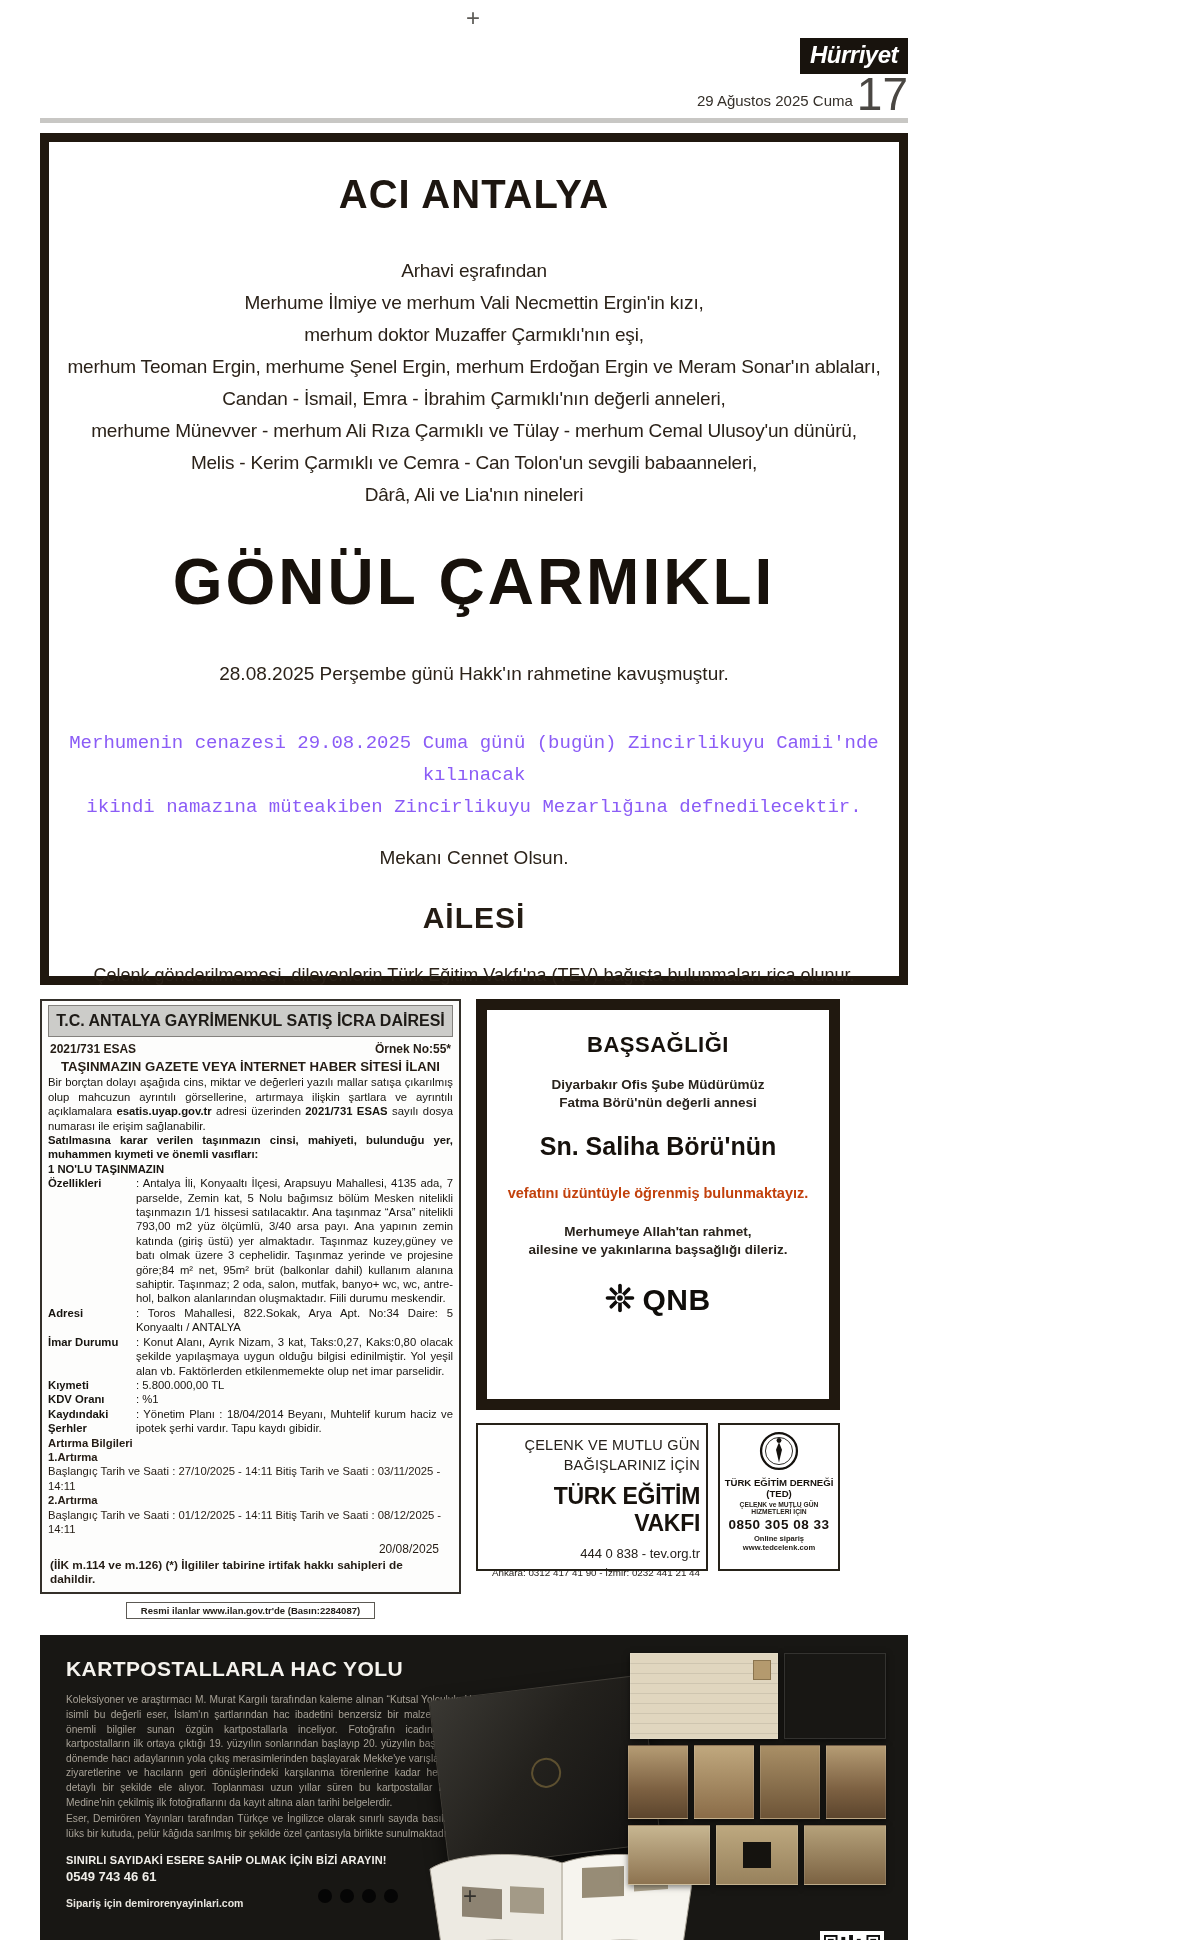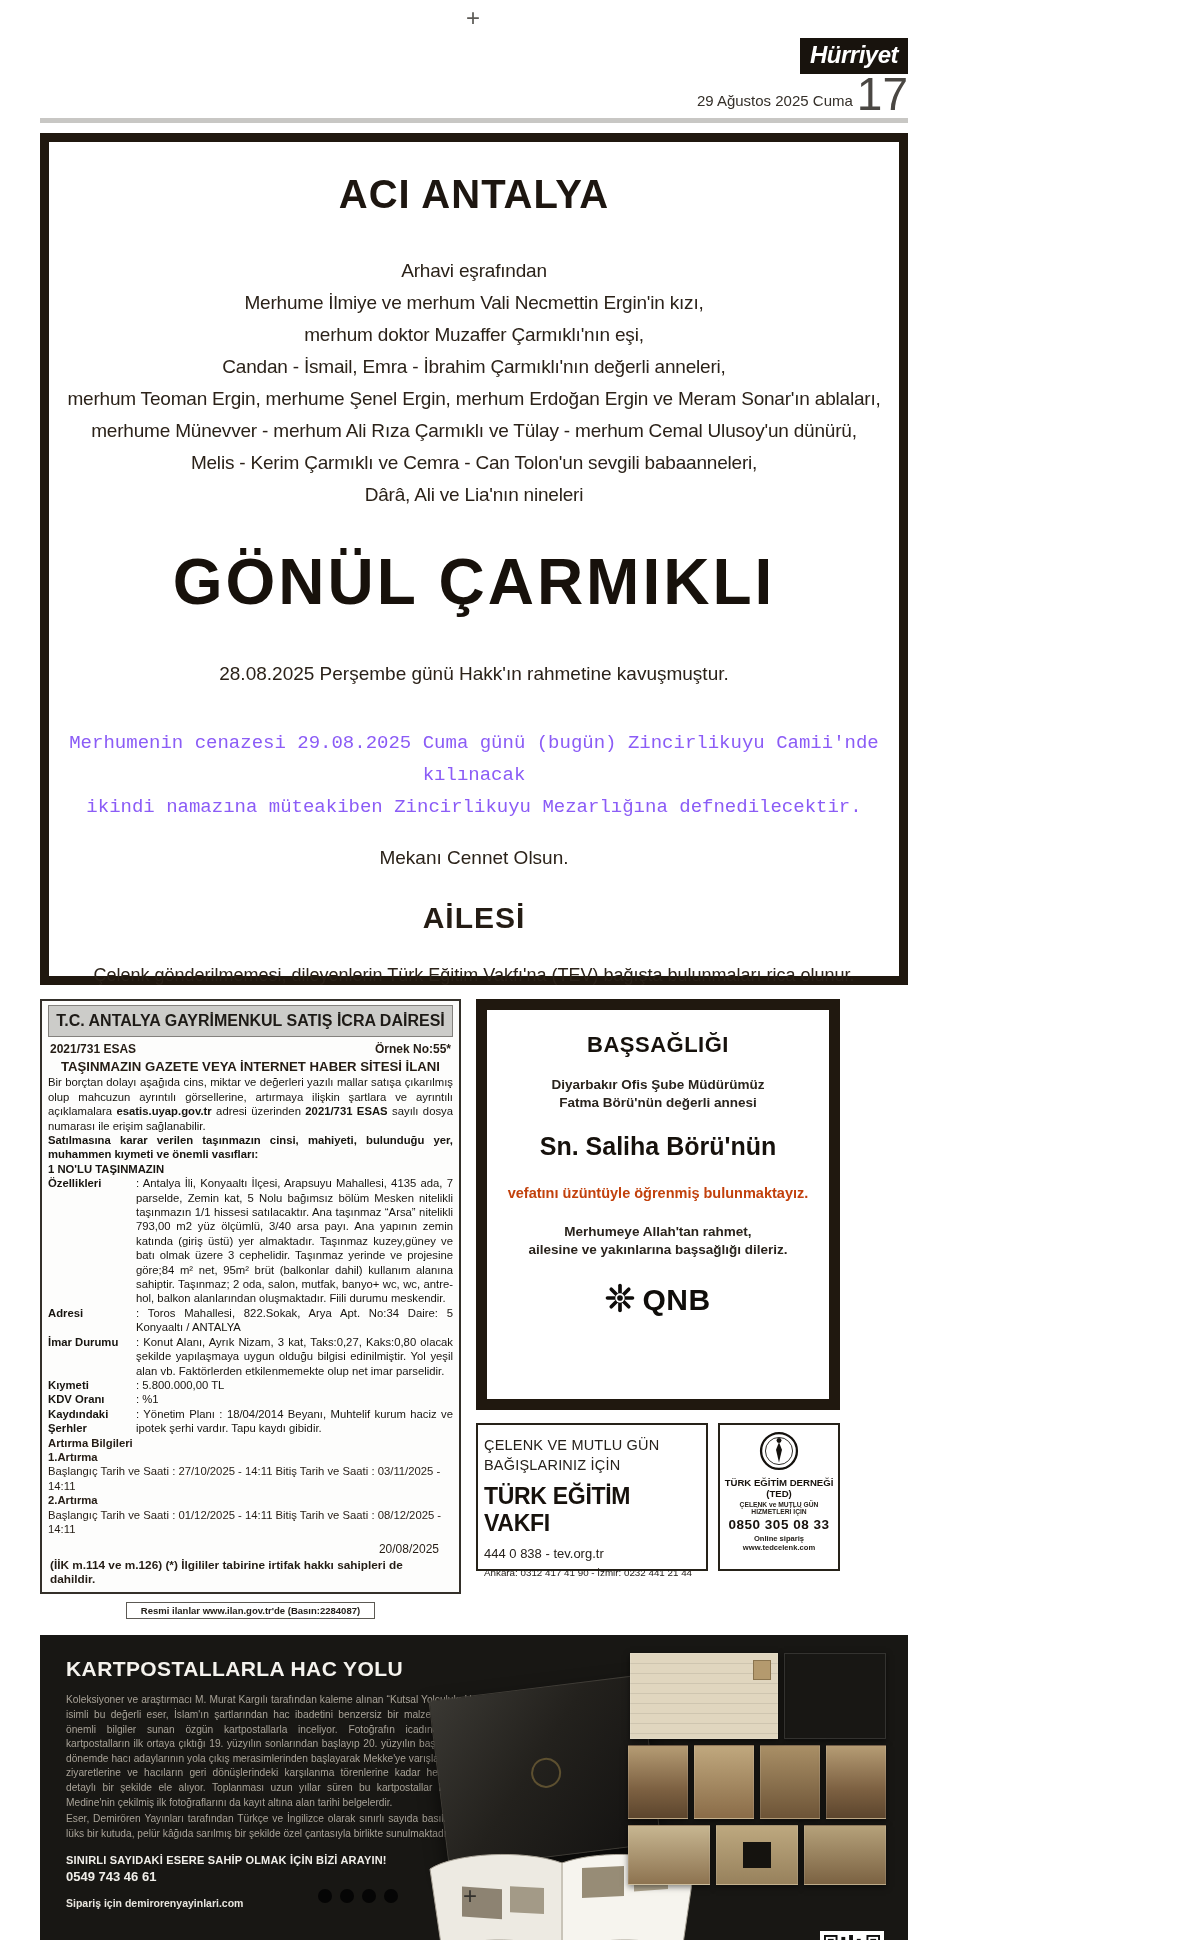--- a/index.html
+++ b/index.html
@@ -47,21 +47,21 @@
   .cond{border:11px solid #20180f;box-sizing:border-box;height:411px;text-align:center;padding-top:22px;background:#fff;}
   .cond-title{font-size:22px;font-weight:bold;letter-spacing:0.5px;color:#16110c;}
   .cond-l12{font-size:13.5px;font-weight:bold;line-height:18px;color:#2a241d;}
   .cond-name{font-size:25px;font-weight:bold;margin-top:20px;color:#16110c;}
   .cond-l3{font-size:14.5px;font-weight:bold;margin-top:24px;color:#c2410c;}
   .cond-l45{font-size:13.5px;font-weight:bold;line-height:18px;color:#2a241d;}
   .qnb-row{margin-top:24px;display:flex;justify-content:center;align-items:center;gap:7px;}
   .qnb-text{font-size:30px;font-weight:bold;letter-spacing:0.5px;color:#0f0d0a;}
 
   .small-ads{display:flex;gap:10px;margin-top:13px;}
-  .tev{border:2px solid #262219;flex:1;text-align:left;padding:10px 6px 8px;box-sizing:border-box;height:148px;}
+  .tev{border:2px solid #262219;flex:1;text-align:right;padding:10px 6px 8px;box-sizing:border-box;height:148px;}
   .tev-l{font-size:14.5px;color:#26211b;line-height:20px;letter-spacing:0.2px;}
   .tev-name{font-size:23px;font-weight:bold;margin-top:8px;letter-spacing:-0.3px;color:#16110c;}
   .tev-contact{font-size:13px;margin-top:9px;color:#26211b;}
   .tev-branches{font-size:9.8px;margin-top:6px;color:#26211b;}
   .ted{border:2px solid #262219;width:122px;flex-shrink:0;text-align:center;padding:5px 3px;box-sizing:border-box;height:148px;}
   .ted-name{font-size:9.6px;font-weight:bold;margin-top:1px;color:#16110c;}
   .ted-line{font-size:6.7px;font-weight:bold;margin-top:2px;color:#26211b;}
   .ted-phone{font-size:13.5px;font-weight:bold;margin-top:2px;letter-spacing:0.5px;color:#16110c;}
   .ted-web{font-size:7.6px;font-weight:bold;margin-top:2px;color:#26211b;}
 
@@ -116,22 +116,22 @@
       </span>
     </div>
     <div class="hdr-rule"></div>
 
     <section class="obit">
       <div class="obit-title">ACI ANTALYA</div>
       <div class="obit-intro">
         <div>Arhavi eşrafından</div>
         <div>Merhume İlmiye ve merhum Vali Necmettin Ergin'in kızı,</div>
         <div>merhum doktor Muzaffer Çarmıklı'nın eşi,</div>
+        <div>merhum Teoman Ergin, merhume Şenel Ergin, merhum Erdoğan Ergin ve Meram Sonar'ın ablaları,</div>
         <div>Candan - İsmail, Emra - İbrahim Çarmıklı'nın değerli anneleri,</div>
-        <div>merhum Teoman Ergin, merhume Şenel Ergin, merhum Erdoğan Ergin ve Meram Sonar'ın ablaları,</div>
         <div>merhume Münevver - merhum Ali Rıza Çarmıklı ve Tülay - merhum Cemal Ulusoy'un dünürü,</div>
         <div>Melis - Kerim Çarmıklı ve Cemra - Can Tolon'un sevgili babaanneleri,</div>
         <div>Dârâ, Ali ve Lia'nın nineleri</div>
       </div>
       <div class="obit-name">GÖNÜL ÇARMIKLI</div>
       <div class="obit-death">28.08.2025 Perşembe günü Hakk'ın rahmetine kavuşmuştur.</div>
       <div class="obit-funeral">
         <div>Merhumenin cenazesi 29.08.2025 Cuma günü (bugün) Zincirlikuyu Camii'nde kılınacak</div>
         <div>ikindi namazına müteakiben Zincirlikuyu Mezarlığına defnedilecektir.</div>
       </div>

